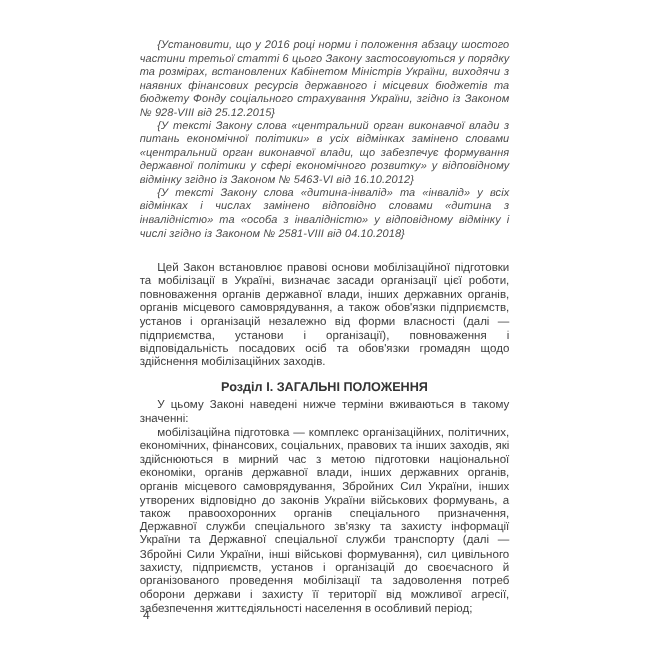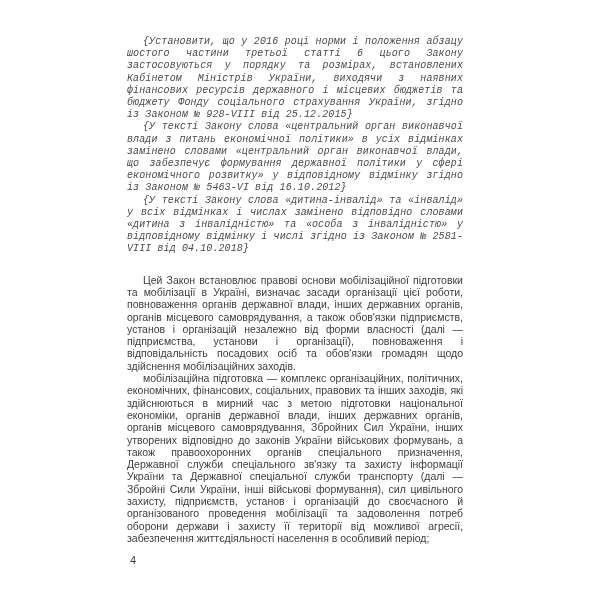--- a/index.html
+++ b/index.html
@@ -16,21 +16,21 @@
     font-family: "Liberation Sans", sans-serif;
   }
   .content {
     position: absolute;
     left: 127px;
     top: 36px;
     width: 336px;
   }
   p { margin: 0; }
   .amendment {
-    font-family: Liberation Mono, monospace;
+    font-family: Liberation Sans, sans-serif;
     font-style: italic;
     font-size: 10px;
     line-height: 12.2px;
     color: #4a4a4a;
     text-align: justify;
     text-indent: 16px;
     letter-spacing: 0.1px;
   }
   .body-par {
     font-size: 10.5px;
@@ -74,21 +74,23 @@
   <div class="content">
 
     <p class="amendment">{Установити, що у 2016 році норми і положення абзацу шостого частини третьої статті 6 цього Закону застосовуються у порядку та розмірах, встановлених Кабінетом Міністрів України, виходячи з наявних фінансових ресурсів державного і місцевих бюджетів та бюджету Фонду соціального страхування України, згідно із Законом № 928-VIII від 25.12.2015}</p>
 
     <p class="amendment">{У тексті Закону слова «центральний орган виконавчої влади з питань економічної політики» в усіх відмінках замінено словами «центральний орган виконавчої влади, що забезпечує формування державної політики у сфері економічного розвитку» у відповідному відмінку згідно із Законом № 5463-VI від 16.10.2012}</p>
 
     <p class="amendment">{У тексті Закону слова «дитина-інвалід» та «інвалід» у всіх відмінках і числах замінено відповідно словами «дитина з інвалідністю» та «особа з інвалідністю» у відповідному відмінку і числі згідно із Законом № 2581-VIII від 04.10.2018}</p>
 
     <p class="body-par intro-par">Цей Закон встановлює правові основи мобілізаційної підготовки та мобілізації в Україні, визначає засади організації цієї роботи, повноваження органів державної влади, інших державних органів, органів місцевого самоврядування, а також обов'язки підприємств, установ і організацій незалежно від форми власності (далі — підприємства, установи і організації), повноваження і відповідальність посадових осіб та обов'язки громадян щодо здійснення мобілізаційних заходів.</p>
 
+    <p class="body-par section-heading">Розділ І. ЗАГАЛЬНІ ПОЛОЖЕННЯ</p>
 
 
+    <p class="body-par terms-intro">У цьому Законі наведені нижче терміни вживаються в такому значенні:</p>
 
     <p class="body-par">мобілізаційна підготовка — комплекс організаційних, політичних, економічних, фінансових, соціальних, правових та інших заходів, які здійснюються в мирний час з метою підготовки національної економіки, органів державної влади, інших державних органів, органів місцевого самоврядування, Збройних Сил України, інших утворених відповідно до законів України військових формувань, а також правоохоронних органів спеціального призначення, Державної служби спеціального зв'язку та захисту інформації України та Державної спеціальної служби транспорту (далі — Збройні Сили України, інші військові формування), сил цивільного захисту, підприємств, установ і організацій до своєчасного й організованого проведення мобілізації та задоволення потреб оборони держави і захисту її території від можливої агресії, забезпечення життєдіяльності населення в особливий період;</p>
 
   </div>
 
   <div class="page-number">4</div>
 </div>
 
 </body></html>

